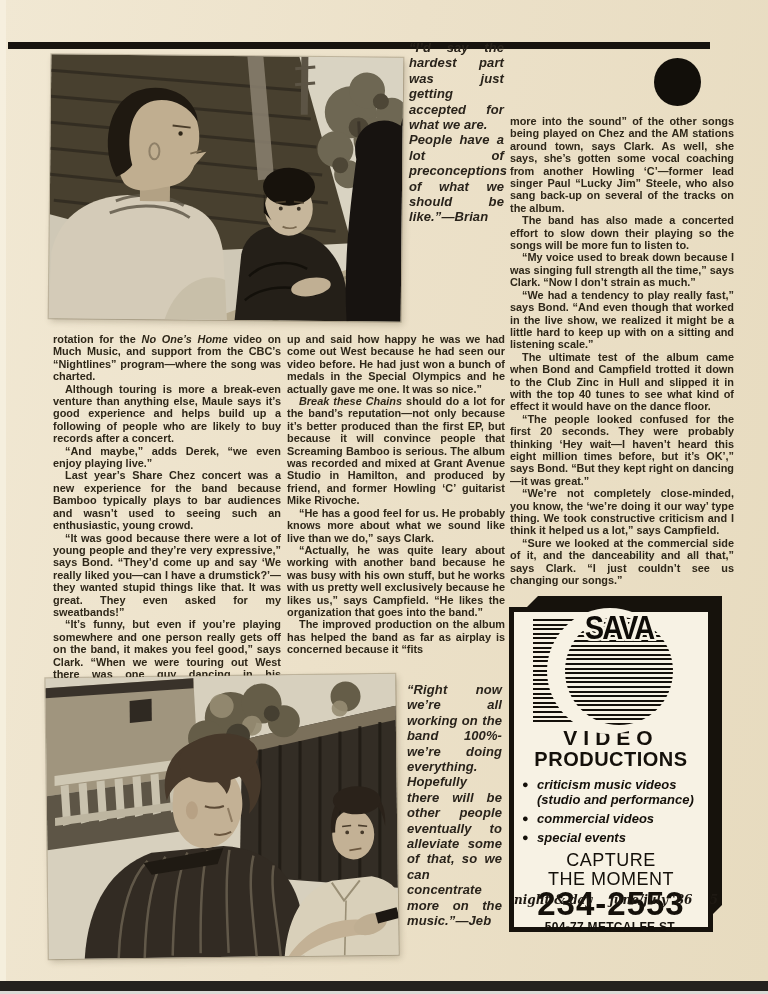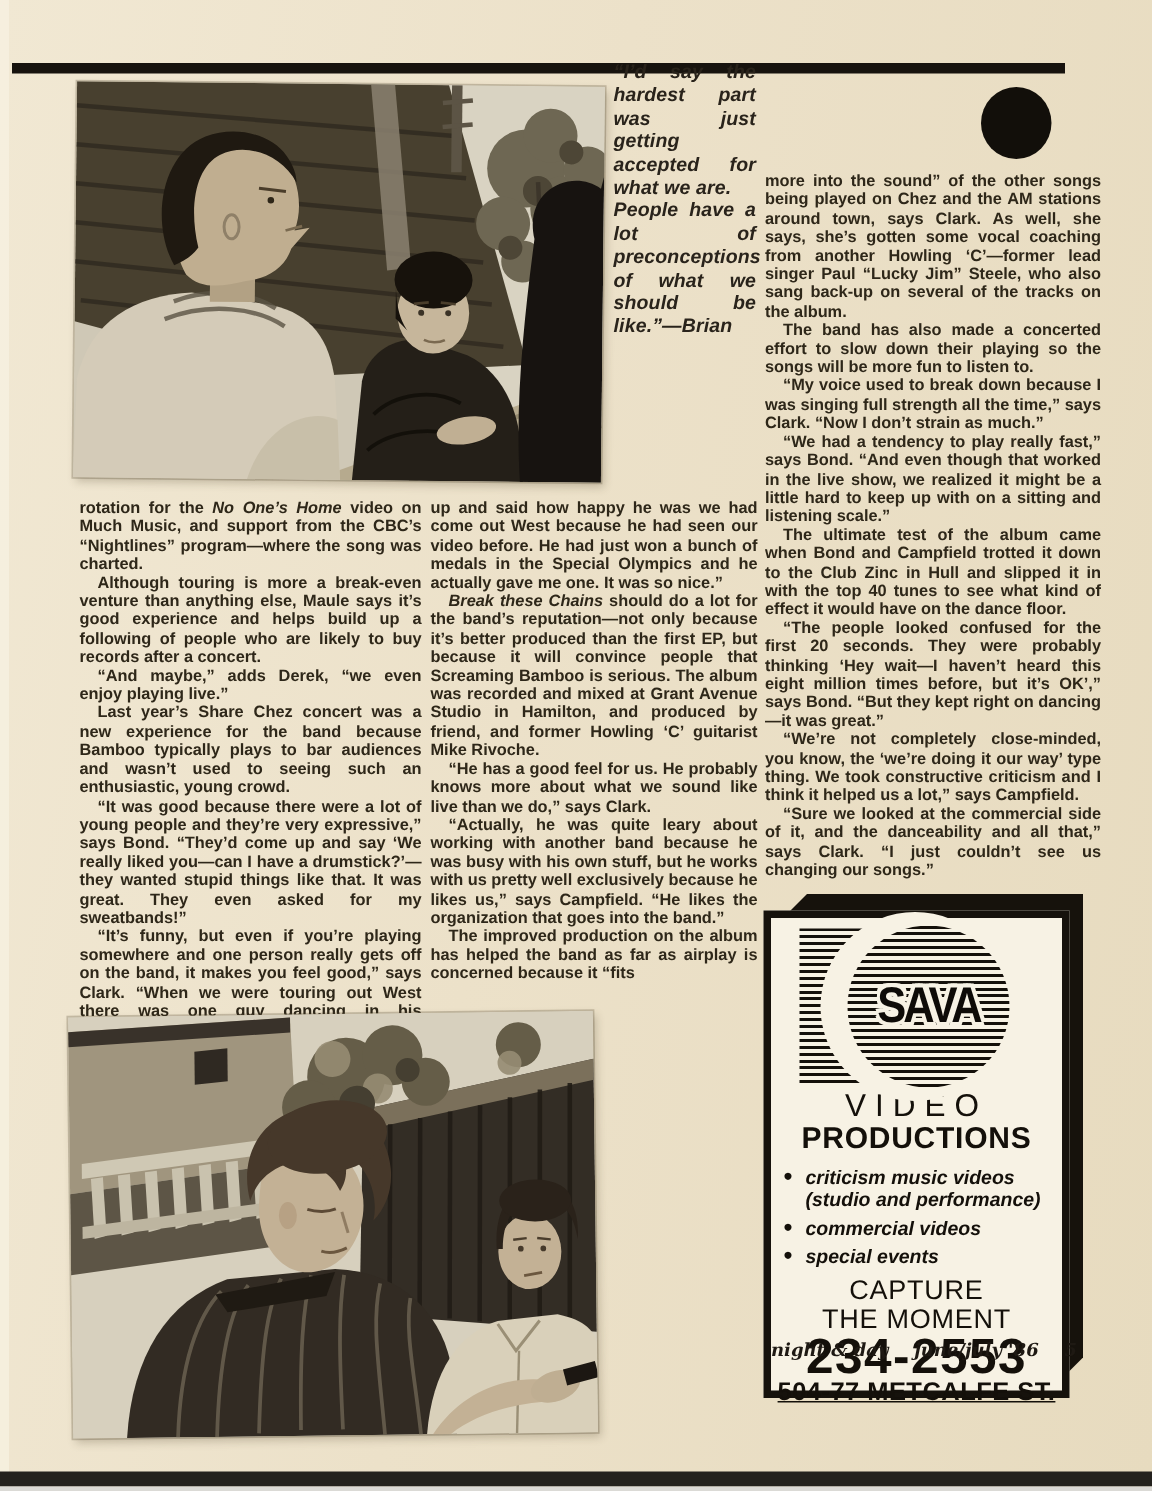--- a/index.html
+++ b/index.html
@@ -40,35 +40,35 @@
     position:absolute;left:509px;top:607px;width:194px;height:315px;
     background:#f7f2e4;border:5px solid #16120c;
     display:flex;flex-direction:column;align-items:center;text-align:center;color:#14100a;
   }
   .sava-logo{position:relative;width:160px;height:108px;margin-top:5px;flex:none;}
   .lg-sq{position:absolute;left:2px;top:2px;width:84px;height:104px;
     background:repeating-linear-gradient(to bottom,#14100a 0 2px,#f7f2e4 2px 4.6px);}
   .lg-cut{position:absolute;left:16px;top:-9px;width:126px;height:126px;border-radius:50%;background:#f7f2e4;}
   .lg-circle{position:absolute;left:34px;top:0;width:108px;height:108px;border-radius:50%;
     background:repeating-linear-gradient(to bottom,#14100a 0 2px,#f7f2e4 2px 4.6px);
-    display:flex;align-items:center;justify-content:center;}
+    display:flex;justify-content:center;}
   .lg-text{
     font-weight:bold;font-size:29px;letter-spacing:-2px;color:#0e0b07;transform:scaleY(1.15);
     text-shadow:-2px 0 0 #f7f2e4,2px 0 0 #f7f2e4,0 -2px 0 #f7f2e4,0 2px 0 #f7f2e4,
       -2px -2px 0 #f7f2e4,2px -2px 0 #f7f2e4,-2px 2px 0 #f7f2e4,2px 2px 0 #f7f2e4;
   }
-  .ad-title1{font-size:21px;line-height:22px;font-weight:normal;letter-spacing:6px;margin-top:2px;}
+  .ad-title1{font-size:21px;line-height:22px;font-weight:bold;letter-spacing:6px;margin-top:2px;}
   .ad-title2{font-size:20px;line-height:21px;font-weight:bold;letter-spacing:.5px;}
   .ad-bullets{width:178px;margin-top:7px;text-align:left;}
   .ad-bullet{display:flex;font-style:italic;font-weight:bold;font-size:13px;line-height:15px;margin-bottom:4px;}
   .ad-bullet .bullet-dot{flex:none;width:15px;font-style:normal;font-size:11px;line-height:15px;}
   .ad-cap1,.ad-cap2{font-size:18px;line-height:19px;font-weight:normal;letter-spacing:.5px;}
   .ad-cap1{margin-top:2px;}
   .ad-phone{font-size:33px;line-height:30px;font-weight:bold;letter-spacing:1px;}
-  .ad-address{font-size:17px;line-height:15px;font-weight:bold;letter-spacing:.3px;margin-top:1px;text-decoration:underline;}
+  .ad-address{font-size:12px;line-height:15px;font-weight:bold;letter-spacing:.3px;margin-top:1px;}
 
   .footer{
     position:absolute;right:50px;top:893px;
     font-family:"DejaVu Serif",serif;font-style:italic;font-weight:bold;
     font-size:12px;color:#1e1913;
   }
   .footer span{margin-left:13px;}
   .footer span:first-child{margin-left:0;}
 
   .bottom-strip{position:absolute;left:0;top:981px;width:768px;height:10px;background:#24221e;}
@@ -256,20 +256,21 @@
         <circle cx="315" cy="158" r="1.9" fill="#463a2b"></circle>
       <path d="M295,152 L304,151 M311,151 L320,152" stroke="#4a3d2c" stroke-width="1.6" fill="none"></path>
       <path d="M302,176 L314,174" stroke="#6b573f" stroke-width="1.8" fill="none"></path>
 
       <path d="M240,281 C260,252 290,242 318,246 L322,260 C296,260 268,268 252,281 Z" fill="#c3b195"></path>
       <ellipse cx="322" cy="250" rx="17" ry="10" fill="#bfae92" transform="rotate(-18 322 250)"></ellipse>
       <rect x="328" y="236" width="22" height="11" fill="#1c1712" transform="rotate(-14 339 241)"></rect>
     </svg>
   </div>
 
+  <div class="pq pq-bottom">“Right now we’re all working on the band 100%-we’re doing everything. Hopefully there will be other people eventually to alleviate some of that, so we can concentrate more on the music.”—Jeb</div>
 
   <div class="ad-shadow"></div>
   <div class="ad">
     <div class="sava-logo">
       <div class="lg-sq"></div>
       <div class="lg-cut"></div>
       <div class="lg-circle">
         <span class="lg-text">SAVA</span>
       </div>
     </div>

